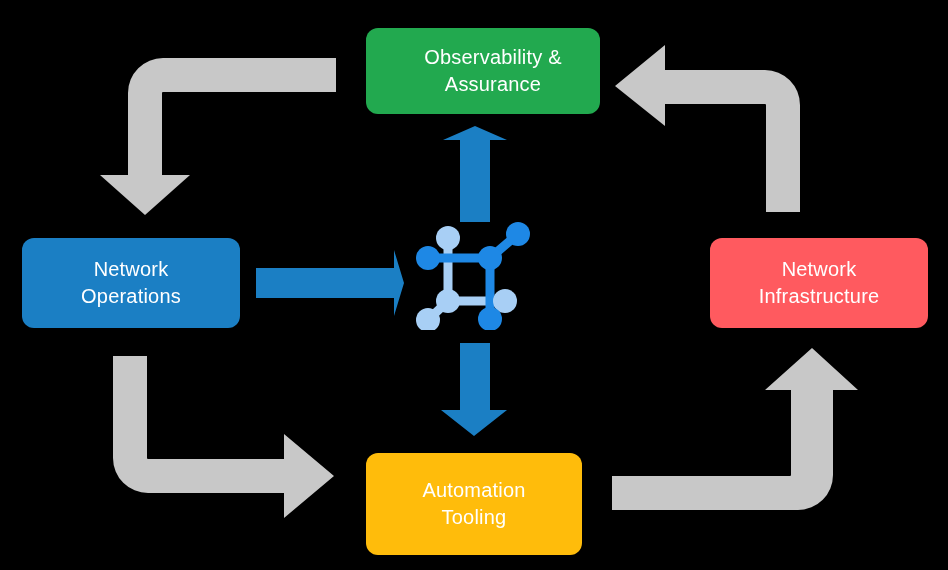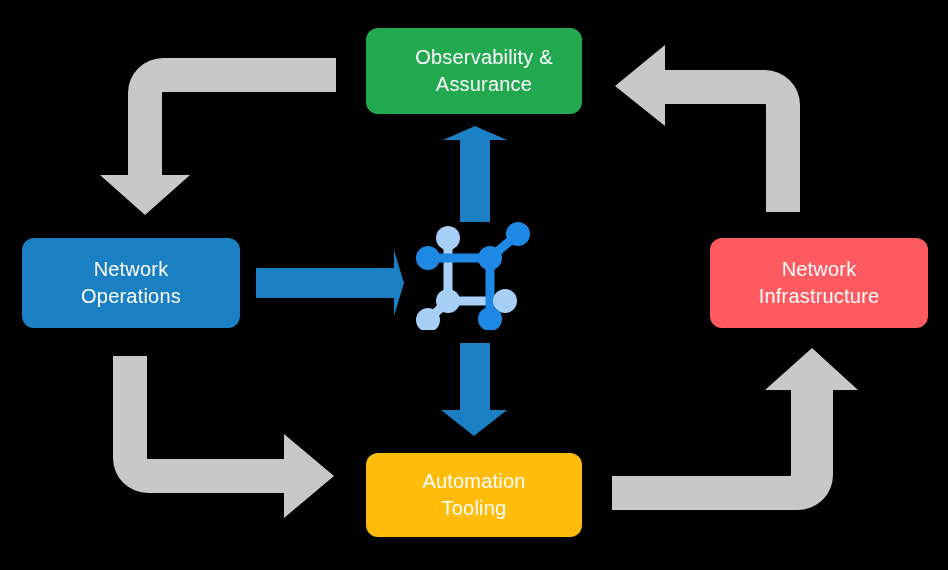--- a/index.html
+++ b/index.html
@@ -27,30 +27,30 @@
     color: #ffffff;
     font-size: 20px;
     line-height: 1.35;
     font-weight: 400;
     letter-spacing: 0.2px;
     box-sizing: border-box;
     padding: 6px 10px;
     white-space: pre-line;
   }
   #box-observability {
-    left: 366px;  top: 28px;  width: 216px; height: 86px; padding-left: 30px;
+    left: 366px;  top: 28px;  width: 234px; height: 86px; padding-left: 30px;
   }
   #box-operations {
     left: 22px;   top: 238px; width: 218px; height: 90px;
   }
   #box-infrastructure {
     left: 710px;  top: 238px; width: 218px; height: 90px;
   }
   #box-automation {
-    left: 366px;  top: 453px; width: 216px; height: 84px;
+    left: 366px;  top: 453px; width: 216px; height: 102px;
   }
   .svg-layer {
     position: absolute;
     left: 0; top: 0;
     width: 948px;
     height: 570px;
   }
   .hub-icon {
     position: absolute;
     left: 415px;

